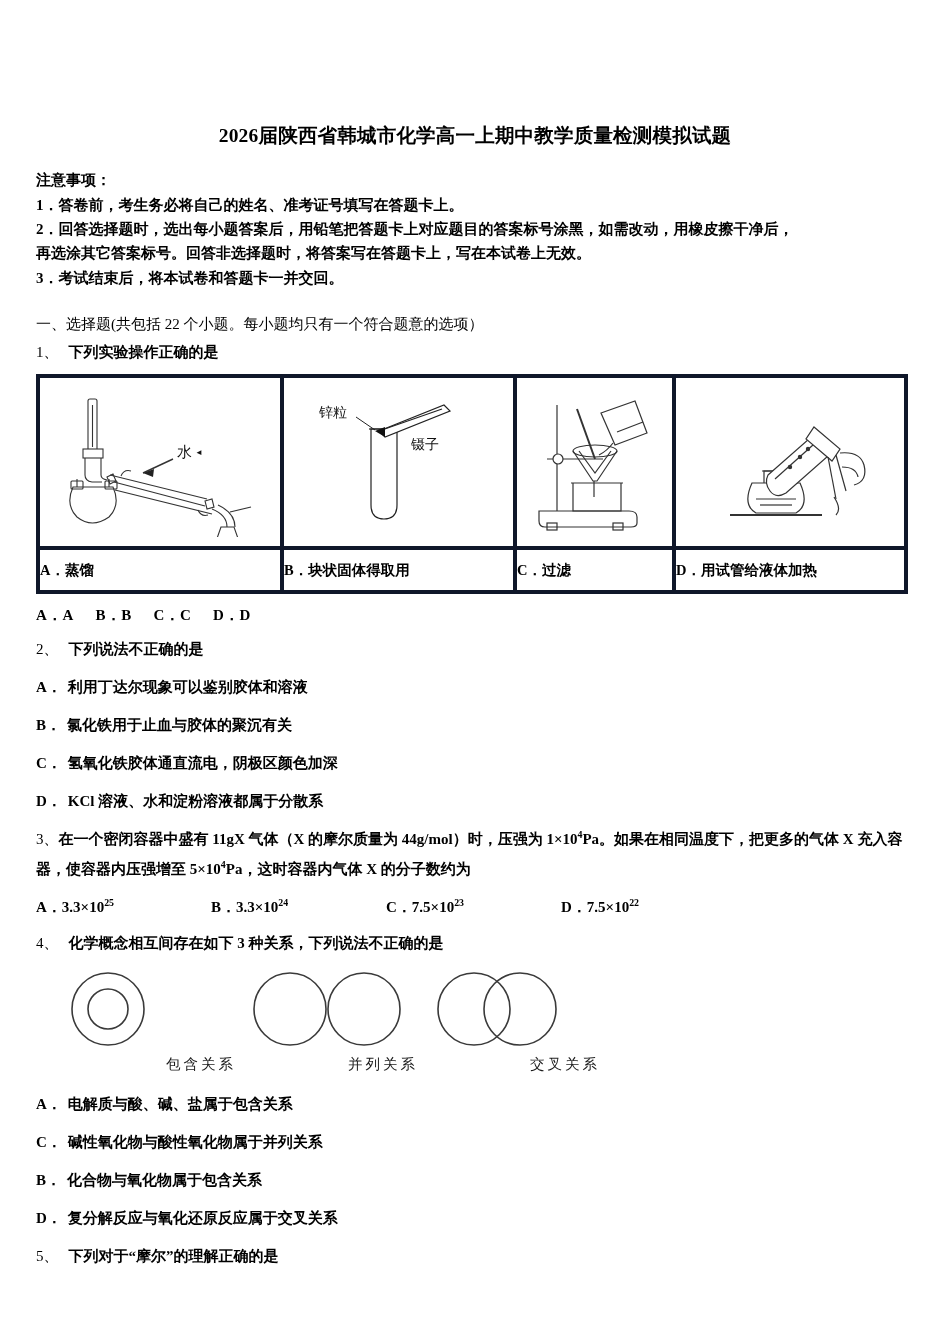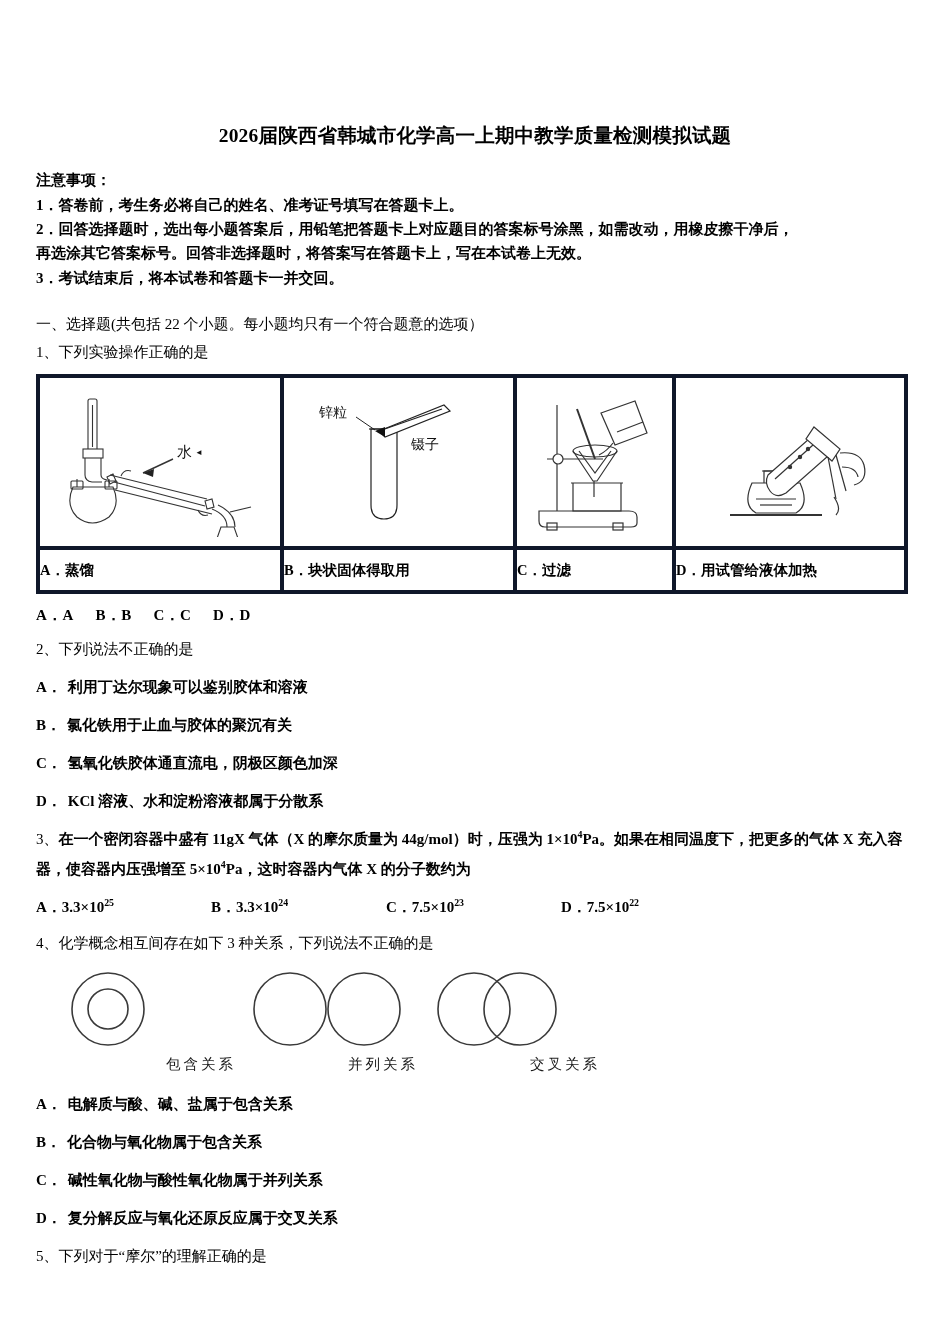--- a/index.html
+++ b/index.html
@@ -46,21 +46,21 @@
     font-size: 15px;
     margin-top: 22px;
     line-height: 1.6;
   }
   .q-line {
     font-size: 15px;
     line-height: 1.62;
     margin-top: 4px;
   }
   .q-num { font-weight: normal; }
-  .q-text { font-weight: normal; }
+  .q-text { font-weight: bold; margin-left: 10px; }
   .opt {
     font-size: 15px;
     font-weight: bold;
     line-height: 1.6;
     margin-top: 14px;
   }
   .opt .lbl { margin-right: 6px; }
   .abcd-row {
     font-size: 15px;
     font-weight: bold;
@@ -342,24 +342,24 @@
         </svg>
       </div>
       <div class="rel-cap">交叉关系</div>
     </div>
   </div>
 
   <div class="opt" style="margin-top:18px;">
     <span class="lbl">A．</span><span>电解质与酸、碱、盐属于包含关系</span>
   </div>
   <div class="opt">
+    <span class="lbl">C．</span><span>碱性氧化物与酸性氧化物属于并列关系</span>
+  </div>
+  <div class="opt">
     <span class="lbl">B．</span><span>化合物与氧化物属于包含关系</span>
-  </div>
-  <div class="opt">
-    <span class="lbl">C．</span><span>碱性氧化物与酸性氧化物属于并列关系</span>
   </div>
   <div class="opt">
     <span class="lbl">D．</span><span>复分解反应与氧化还原反应属于交叉关系</span>
   </div>
 
   <div class="q-line" style="margin-top:14px;">
     <span class="q-num">5、</span><span class="q-text">下列对于“摩尔”的理解正确的是</span>
   </div>
 
 </div>

